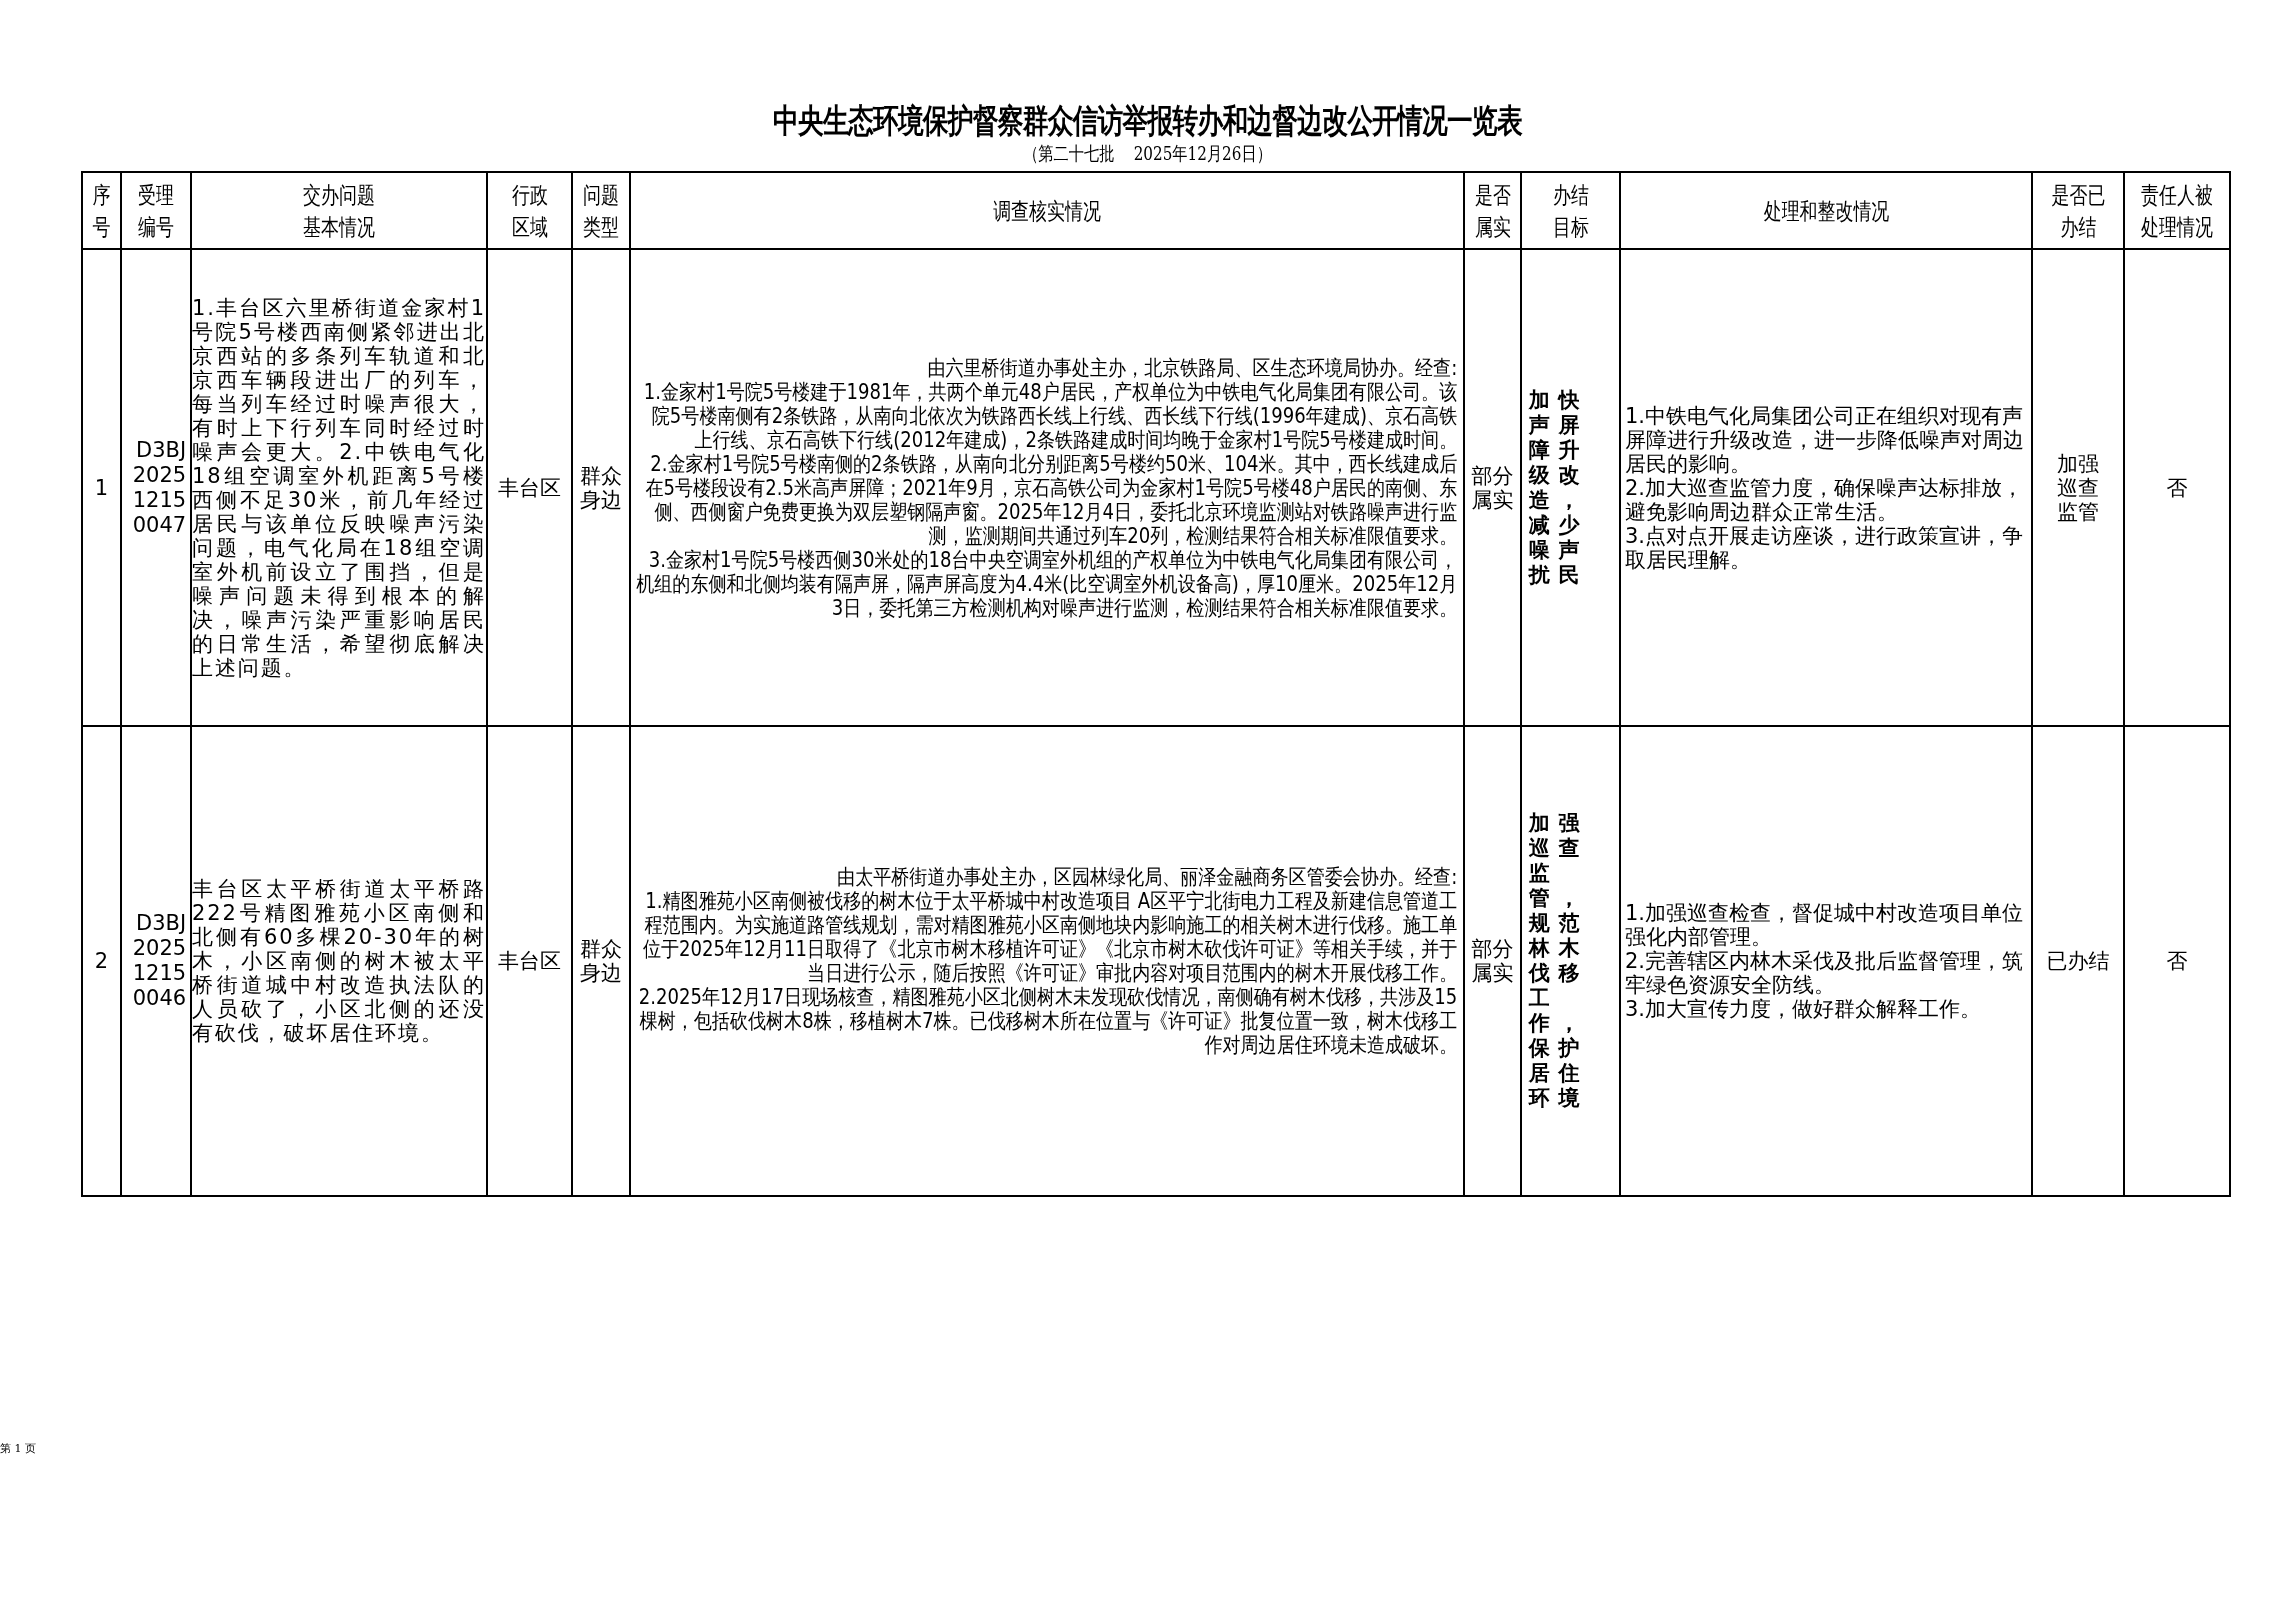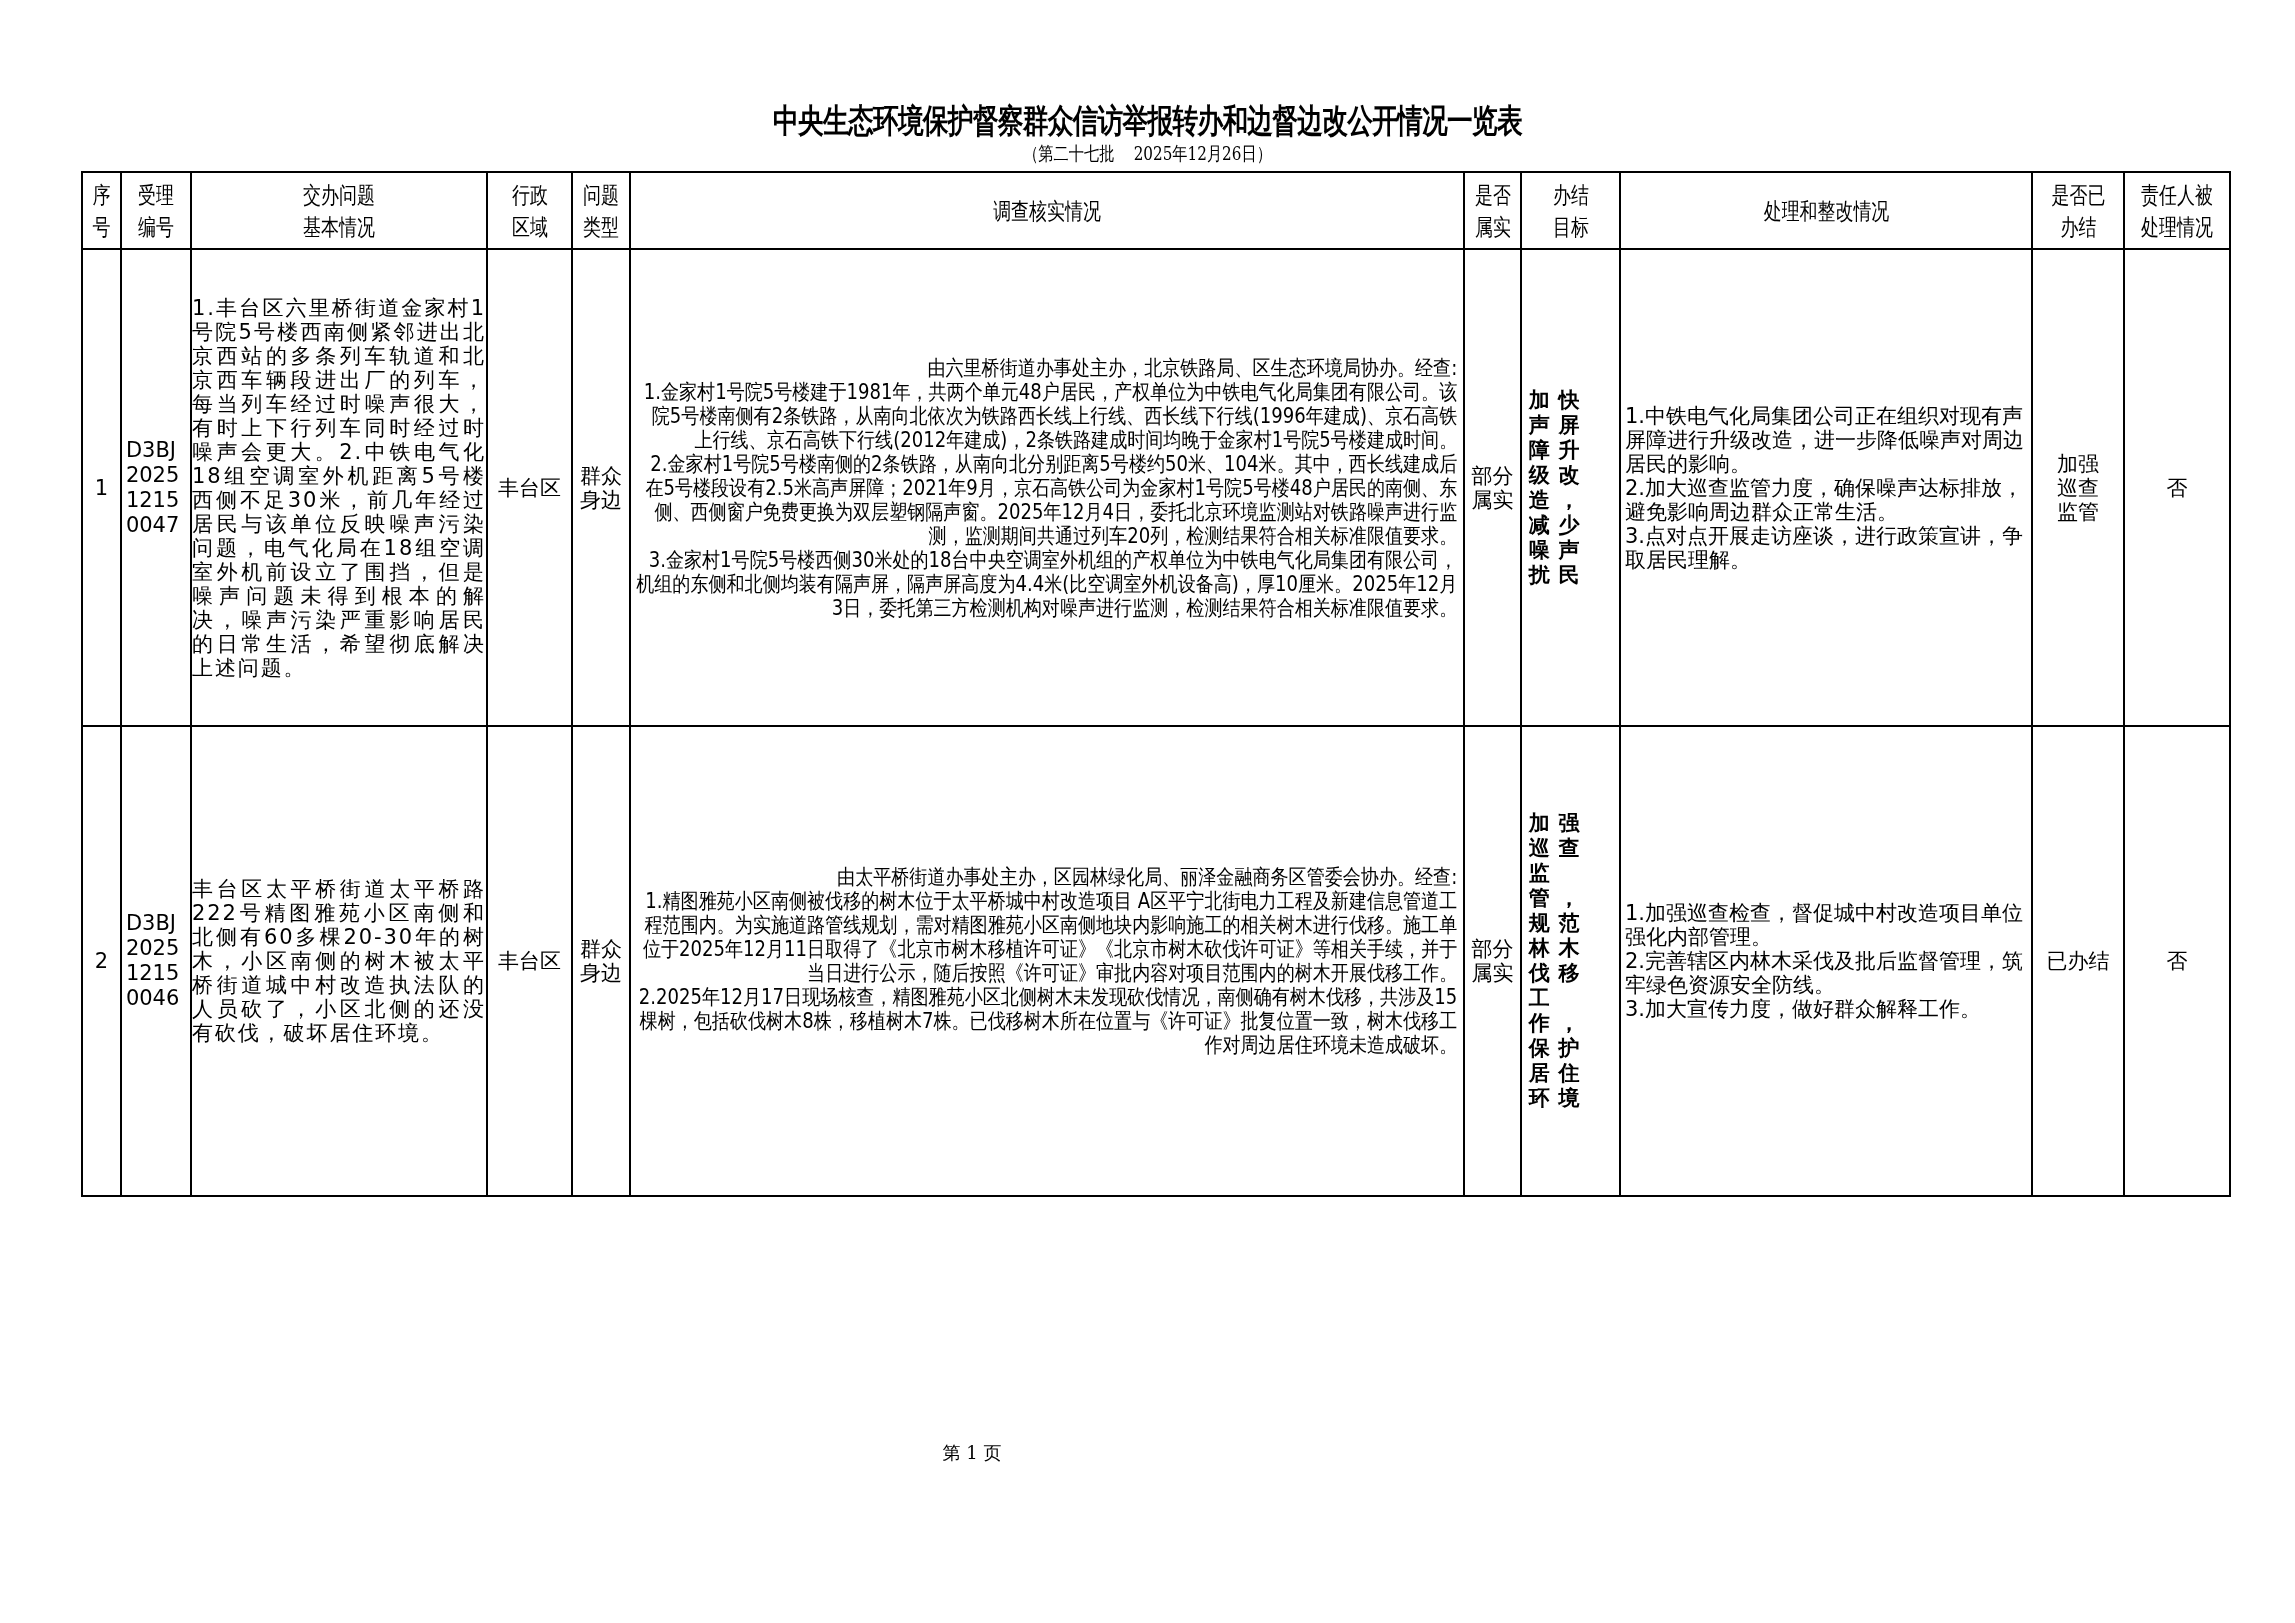--- a/index.html
+++ b/index.html
@@ -12,28 +12,28 @@
               font-family: "DejaVu Serif", "Liberation Serif", serif; font-size: 19px;
               transform: scaleX(0.8); white-space: pre; }
   table { position: absolute; left: 81px; top: 171px; border-collapse: collapse; table-layout: fixed; width: 2148px; }
   td, th { border: 2.4px solid #000; padding: 0; vertical-align: middle; }
   th { font-weight: normal; font-size: 23px; line-height: 32px; text-align: center; height: 75px; }
   th .hx { display: inline-block; transform: scaleX(0.78); }
   tr.row1 td { height: 475px; }
   tr.row2 td { height: 468px; }
   td { font-size: 21px; line-height: 24px; }
   .c { text-align: center; }
-  .id { font-size: 21px; line-height: 25px; text-align: left; word-break: break-all; padding: 0 3.9px; }
+  .id { font-size: 21px; line-height: 25px; text-align: right; word-break: break-all; padding: 0 3.9px; }
   .pre { white-space: pre-wrap; text-align: justify; padding: 0 0; letter-spacing: 1.9px; }
   .inv { white-space: pre-wrap; padding: 0 3.9px; font-size: 21px; line-height: 24px; text-align: right; }
   .inv span { display: block; transform: scaleX(0.86); transform-origin: 0 50%; width: 116%; }
   .goal { padding: 0 6.7px; font-size: 21px; line-height: 25px; letter-spacing: 8.7px; word-break: break-all; font-weight: bold; }
   .treat { white-space: pre-wrap; padding: 0 3.9px; font-size: 21px; line-height: 24px; margin-left: 29px; }
-  .footer { position: absolute; top: 1441px; left: 0; width: 1944px; text-align: center;
-            font-family: "DejaVu Serif", "Liberation Serif", serif; font-size: 18px; }
+  .footer { position: absolute; top: 1441px; left: 0; width: 1944px; 
+            font-family: "DejaVu Serif", "Liberation Serif", serif; font-size: 11px; }
 </style>
 </head>
 <body>
 
 <div class="title">中央生态环境保护督察群众信访举报转办和边督边改公开情况一览表</div>
 <div class="subtitle">（第二十七批    2025年12月26日）</div>
 
 <table>
   <colgroup>
     <col style="width:39px">

